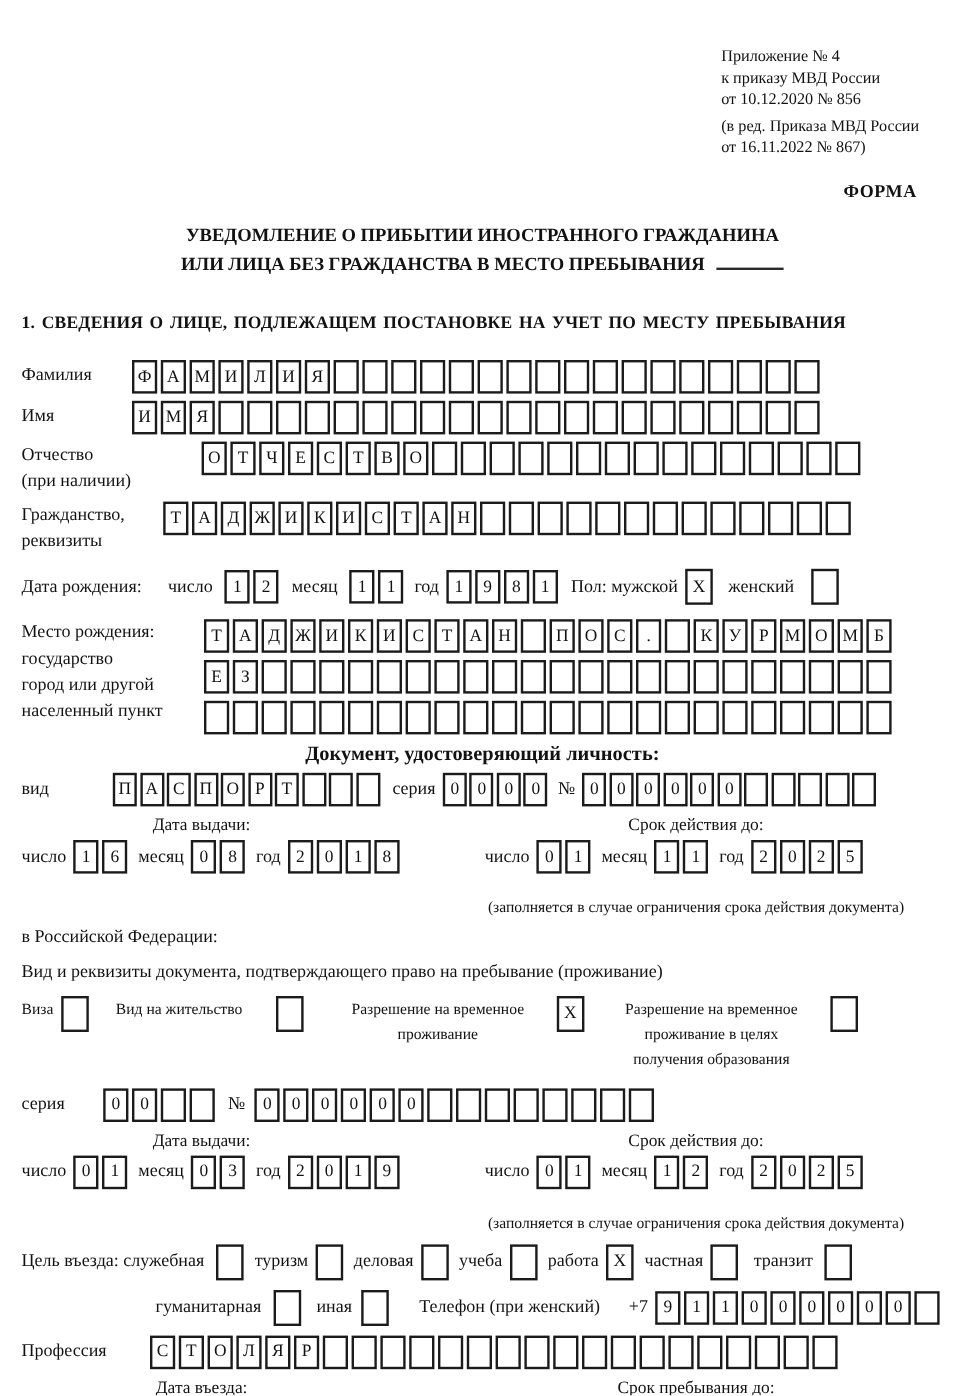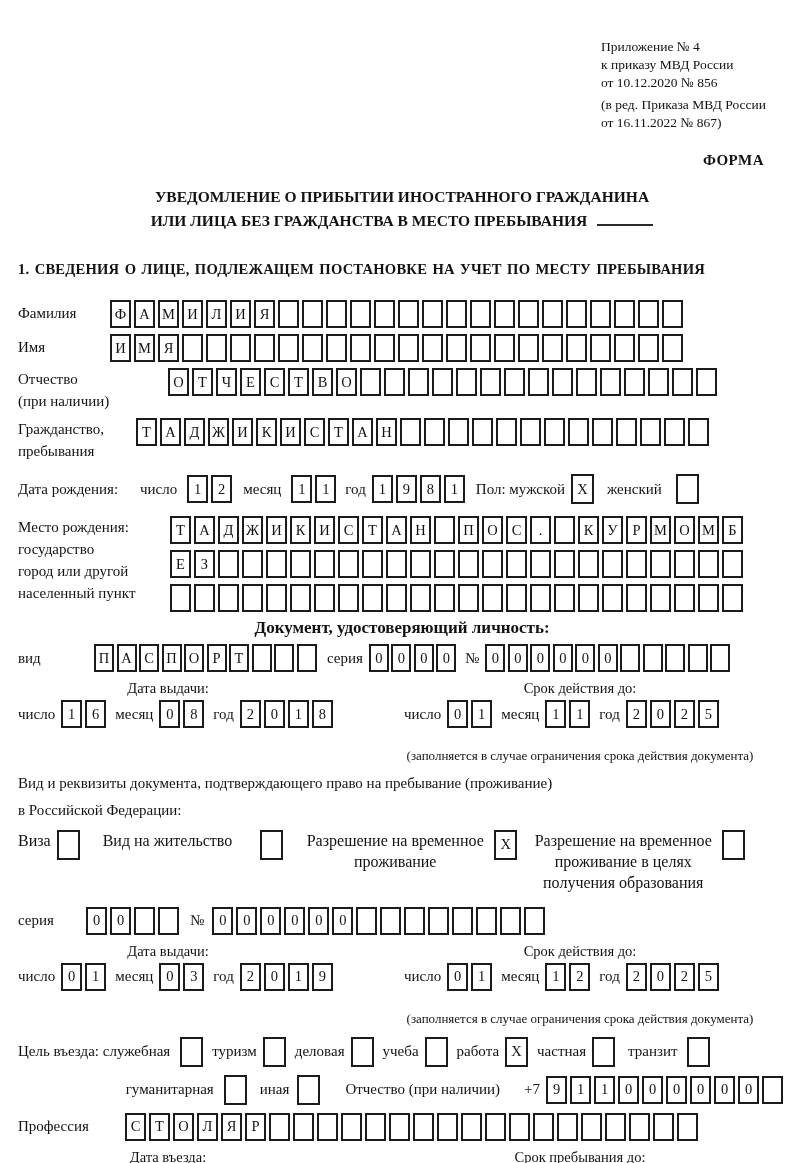--- a/index.html
+++ b/index.html
@@ -29,21 +29,21 @@
   .tight .cell{width:16px;margin-right:2.5px;}
   .subhead{font-size:14.5px;text-align:center;}
   .dline{display:flex;align-items:center;margin-top:3px;font-size:15px;}
   .dline .cells{margin:0 6px;}
   .note{font-size:13px;margin-top:20px;text-align:center;}
   .center-bold{font-weight:bold;font-size:17px;text-align:center;}
   .mt6{margin-top:6px;} .mt8{margin-top:8px;} .mt10{margin-top:10px;} .mt12{margin-top:12px;}
   .mt14{margin-top:14px;} .mt22{margin-top:22px;}
   .sp6{width:6px;flex:none;} .sp8{width:8px;flex:none;} .sp10{width:10px;flex:none;} .sp14{width:14px;flex:none;}
   .permit-item{display:flex;align-items:flex-start;flex:none;}
-  .permit-item .plabel{font-size:16px;line-height:21px;text-align:center;}
+  .permit-item .plabel{font-size:13px;line-height:21px;text-align:center;}
 </style>
 </head>
 <body>
 
 <div class="page">
 
   <div class="ref-block">
     <div>Приложение № 4</div>
     <div>к приказу МВД России</div>
     <div>от 10.12.2020 № 856</div>
@@ -148,21 +148,21 @@
         <span class="cell"></span>
         <span class="cell"></span>
         <span class="cell"></span>
         <span class="cell"></span>
       </div>
   </div>
 
   <div class="frow mt6">
     <div class="lblcol" style="width:118px;">
       <div>Гражданство,</div>
-      <div>пребывания</div>
+      <div>реквизиты</div>
     </div>
     <div class="cells">
         <span class="cell">Т</span>
         <span class="cell">А</span>
         <span class="cell">Д</span>
         <span class="cell">Ж</span>
         <span class="cell">И</span>
         <span class="cell">К</span>
         <span class="cell">И</span>
         <span class="cell">С</span>
@@ -396,22 +396,22 @@
             <span class="cell">2</span>
             <span class="cell">0</span>
             <span class="cell">2</span>
             <span class="cell">5</span>
           </span>
       </div>
       <div class="note">(заполняется в случае ограничения срока действия документа)</div>
     </div>
   </div>
 
+  <div class="lbl mt8">в Российской Федерации:</div>
   <div class="lbl mt10">Вид и реквизиты документа, подтверждающего право на пребывание (проживание)</div>
-  <div class="lbl mt8">в Российской Федерации:</div>
 
   <div class="frow mt10">
     <div class="permit-item">
       <span class="plabel">Виза</span>
         <span class="sp6"></span>
       <span class="cells cb">
           <span class="cell"></span>
         </span>
     </div>
     <span class="sp14"></span>
@@ -579,21 +579,21 @@
         <span class="cell"></span>
       </span>
       <span class="sp10"></span>
     <div class="lbl">иная</div>
       <span class="sp8"></span>
     <span class="cells cb">
         <span class="cell"></span>
       </span>
       <span class="sp14"></span>
       <span class="sp8"></span>
-    <div class="lbl">Отчество (при наличии)</div>
+    <div class="lbl">Телефон (при женский)</div>
       <span class="sp14"></span>
       <span class="sp10"></span>
     <div class="lbl">+7</div>
       <span class="sp6"></span>
     <span class="cells">
         <span class="cell">9</span>
         <span class="cell">1</span>
         <span class="cell">1</span>
         <span class="cell">0</span>
         <span class="cell">0</span>

